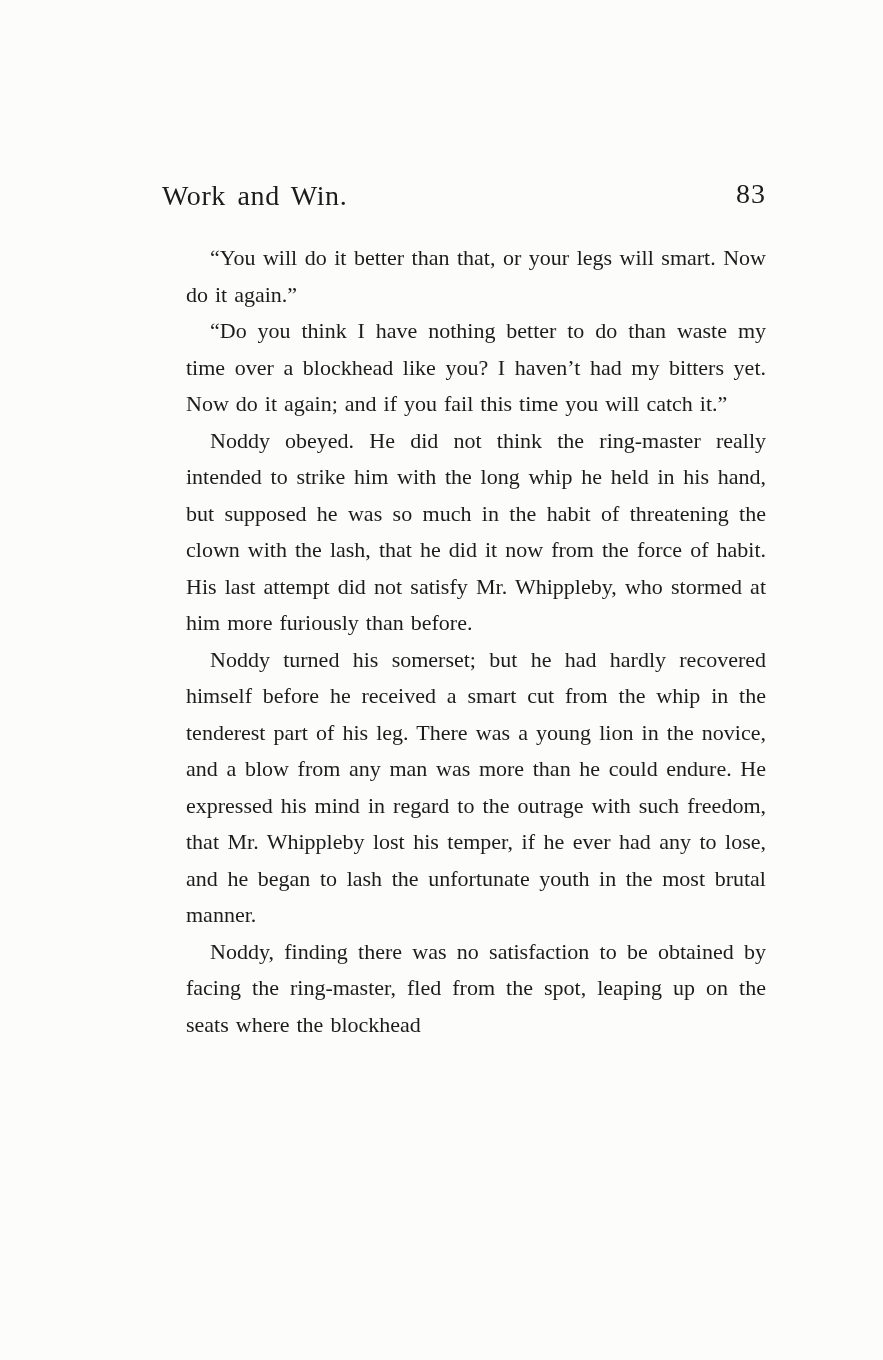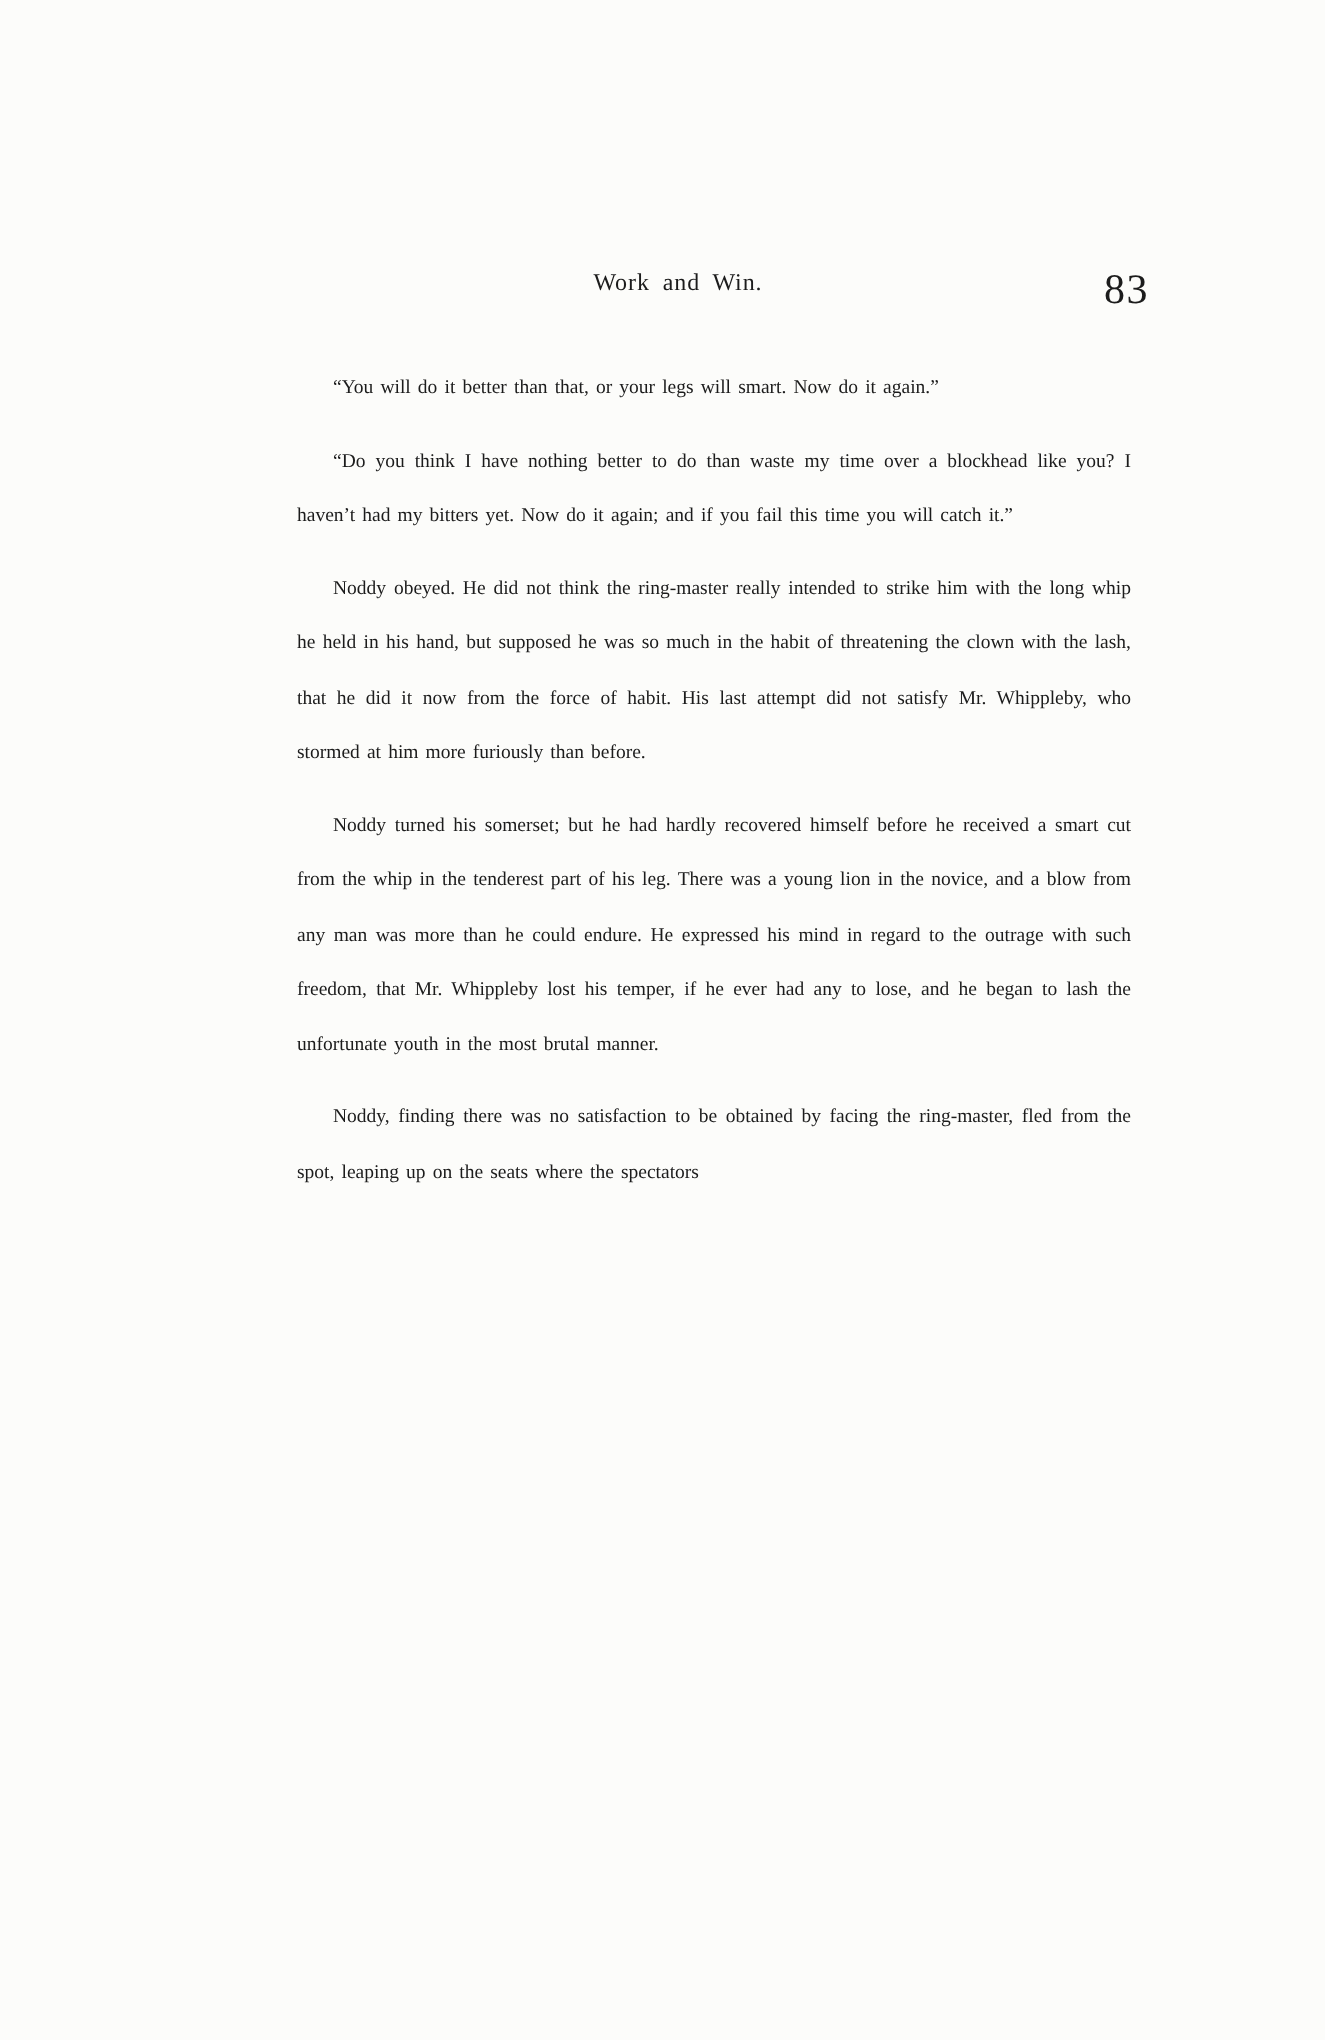--- a/index.html
+++ b/index.html
@@ -20,37 +20,37 @@
     left: 186px;
     top: 180px;
     width: 580px;
   }
   .page-header {
     position: relative;
     height: 36px;
     margin-bottom: 24px;
   }
   .running-title {
-    text-align: center;
-    font-size: 16px;
+    text-align: left;
+    font-size: 28px;
     letter-spacing: 0.6px;
     word-spacing: 4px;
     transform: translateX(-24px);
   }
   .page-number {
     position: absolute;
     right: 0;
     top: -2px;
     font-size: 28px;
     font-weight: normal;
     letter-spacing: 1px;
   }
   .body-text p {
-    margin: 12px;
-    font-size: 13px;
+    margin: 0;
+    font-size: 22px;
     line-height: 36.5px;
     text-align: justify;
     text-indent: 24px;
     word-spacing: 1.5px;
   }
 </style>
 </head>
 <body>
 
 <div class="page">
@@ -58,16 +58,16 @@
   <header class="page-header">
     <div class="running-title">Work and Win.</div>
     <div class="page-number">83</div>
   </header>
 
   <main class="body-text">
     <p>“You will do it better than that, or your legs will smart.  Now do it again.”</p>
     <p>“Do you think I have nothing better to do than waste my time over a blockhead like you?  I haven’t had my bitters yet.  Now do it again; and if you fail this time you will catch it.”</p>
     <p>Noddy obeyed.  He did not think the ring-master really intended to strike him with the long whip he held in his hand, but supposed he was so much in the habit of threatening the clown with the lash, that he did it now from the force of habit.  His last attempt did not satisfy Mr. Whippleby, who stormed at him more furiously than before.</p>
     <p>Noddy turned his somerset; but he had hardly recovered himself before he received a smart cut from the whip in the tenderest part of his leg.  There was a young lion in the novice, and a blow from any man was more than he could endure.  He expressed his mind in regard to the outrage with such freedom, that Mr. Whippleby lost his temper, if he ever had any to lose, and he began to lash the unfortunate youth in the most brutal manner.</p>
-    <p>Noddy, finding there was no satisfaction to be obtained by facing the ring-master, fled from the spot, leaping up on the seats where the spectators</p>
+    <p>Noddy, finding there was no satisfaction to be obtained by facing the ring-master, fled from the spot, leaping up on the seats where the blockhead</p>
   </main>
 
 </div>
 
 </body></html>

